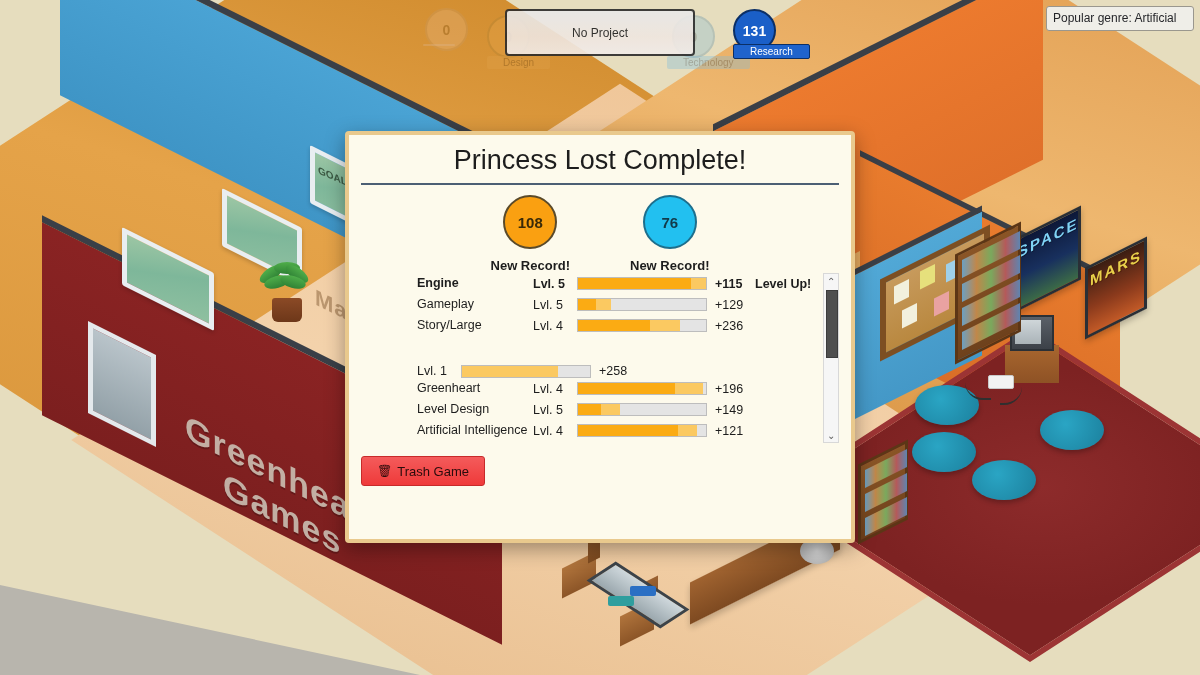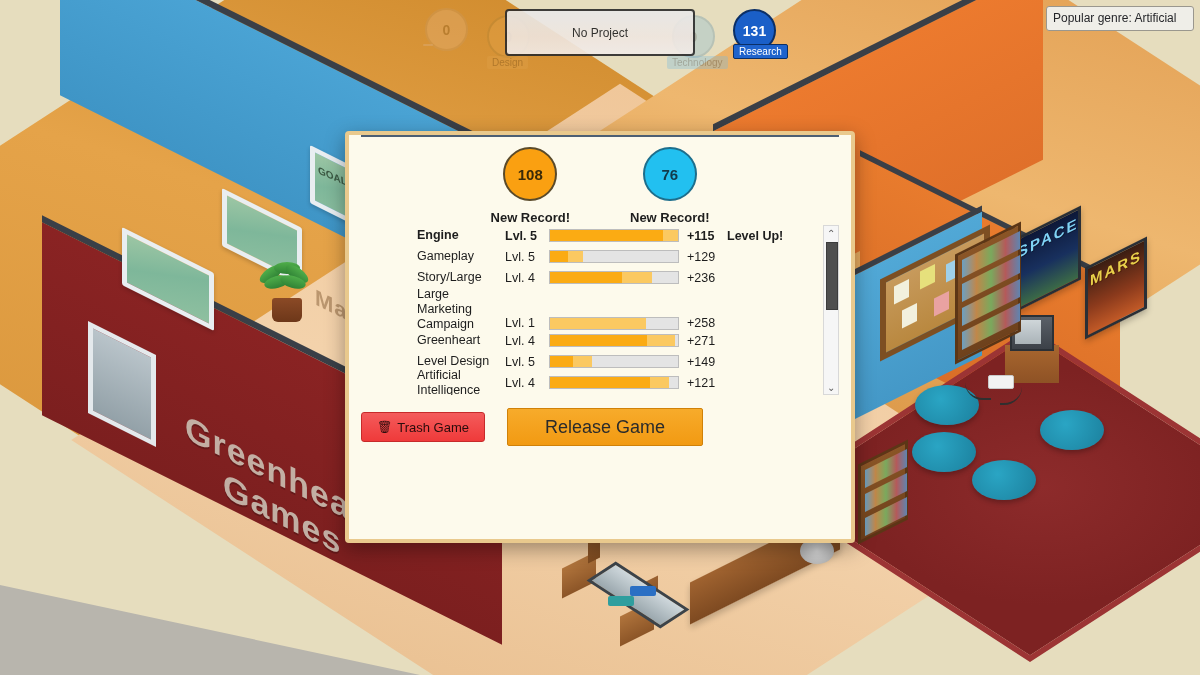--- a/index.html
+++ b/index.html
@@ -235,21 +235,21 @@
     border: 2px solid rgba(20,20,20,.55);
   }
   .hud-bubble.faded { opacity: .30; }
   .hud-bubble.b-design { left: 487px; top: 15px; background:#e9a84e; color:#5a3c12; border-color:#a97f32; }
   .hud-bubble.b-tech   { left: 672px; top: 15px; background:#7bb8d8; color:#1d3d52; border-color:#4d85a5; }
   .hud-bubble.b-zero   { left: 425px; top: 8px;  background:#eabb8c; color:#7a5222; border-color:#c79a67; }
   .hud-bubble.b-research{ left:733px; top: 9px;  background:#1a5fc8; color:#ffffff; border-color:#0b2f66; }
 
   .hud-tag {
     position: absolute; z-index: 24;
-    font-size: 10px; padding: 1px 5px;
+    font-size: 10px; padding: 1px 16px;
     color: #ffffff;
     border-radius: 2px;
   }
   .hud-tag.faded { opacity: .35; }
   .hud-tag.t-design { left: 487px; top: 56px; background:#e0a24a; color:#6b4615; }
   .hud-tag.t-tech   { left: 667px; top: 56px; background:#7fbbdb; color:#1f3f55; }
   .hud-tag.t-zero   { left: 423px; top: 44px; background:#ddb48b; color:#6d4a1e; }
   .hud-tag.t-research{left: 733px; top: 44px; background:#1f63cc; color:#fff; border:1px solid #0b2f66; }
 
   
@@ -295,21 +295,21 @@
     height: 170px;
     overflow: hidden;
     padding-left: 56px;
   }
   .exp-row {
     display: flex; align-items: center;
     height: 21px; font-size: 12.5px; color:#1d1d1d;
   }
   .exp-row.twoline { height: 42px; align-items: flex-end; }
   .exp-row.bold { font-weight: bold; }
-  .exp-name { width: 88px; line-height: 15px; }
+  .exp-name { width: 116px; line-height: 15px; }
   .exp-name.wrap { align-self:center; }
   .exp-lvl { width: 44px; }
   .bar {
     width: 130px; height: 13px;
     background: #e4e4e4;
     border: 1px solid #bdbdbd;
     position: relative;
     overflow: hidden;
   }
   .bar .fill-cur { position:absolute; left:0; top:0; height:100%; background:#fbab13; }
@@ -477,20 +477,21 @@
 </div>
 <div class="hud-tag t-research">Research</div>
 
 <div class="hud-topright">
   <div class="hud-box">
     <span>Popular genre: Artificial</span>
   </div>
 </div>
 
 <div id="dialog">
+  <div class="dlg-title">Princess Lost Complete!</div>
   <div class="dlg-sep"></div>
 
   <div class="scores" id="scores">
       <div class="score-col">
         <div class="score-circle orange" style="background: rgb(250, 160, 17);">108</div>
         <div class="score-label">New Record!</div>
       </div>
       <div class="score-col">
         <div class="score-circle blue" style="background: rgb(34, 192, 240);">76</div>
         <div class="score-label">New Record!</div>
@@ -524,37 +525,36 @@
           <div class="exp-name">Story/Large</div>
           <div class="exp-lvl">Lvl. 4</div>
           <div class="bar">
             <div class="fill-new" style="left: 0%; width: 80%;"></div>
             <div class="fill-cur" style="width: 56%;"></div>
           </div>
           <div class="exp-gain">+236</div>
           <div class="exp-extra"></div>
         </div>
         <div class="exp-row twoline">
-          <div class="exp-name wrap">Large Marketing Campaign</div>
           <div class="exp-lvl">Lvl. 1</div>
           <div class="bar">
             <div class="fill-new" style="left: 0%; width: 75%;"></div>
             <div class="fill-cur" style="width: 0%;"></div>
           </div>
           <div class="exp-gain">+258</div>
           <div class="exp-extra"></div>
         </div>
         <div class="exp-row">
           <div class="exp-name">Greenheart</div>
           <div class="exp-lvl">Lvl. 4</div>
           <div class="bar">
             <div class="fill-new" style="left: 0%; width: 98%;"></div>
             <div class="fill-cur" style="width: 76%;"></div>
           </div>
-          <div class="exp-gain">+271</div>
+          <div class="exp-gain">+196</div>
           <div class="exp-extra"></div>
         </div>
         <div class="exp-row">
           <div class="exp-name">Level Design</div>
           <div class="exp-lvl">Lvl. 5</div>
           <div class="bar">
             <div class="fill-new" style="left: 0%; width: 33%;"></div>
             <div class="fill-cur" style="width: 18%;"></div>
           </div>
           <div class="exp-gain">+149</div>
@@ -579,17 +579,14 @@
       <div class="sbar-thumb"></div>
       <div class="sbar-arrow down">⌄</div>
     </div>
   </div>
 
   <div class="dlg-actions">
     <div class="btn-trash">
       <span class="trash-ico">🗑</span>
       <span>Trash Game</span>
     </div>
-    <div class="btn-release">
-      <span>Release Game</span>
-    </div>
   </div>
 </div>
 
 </body></html>

